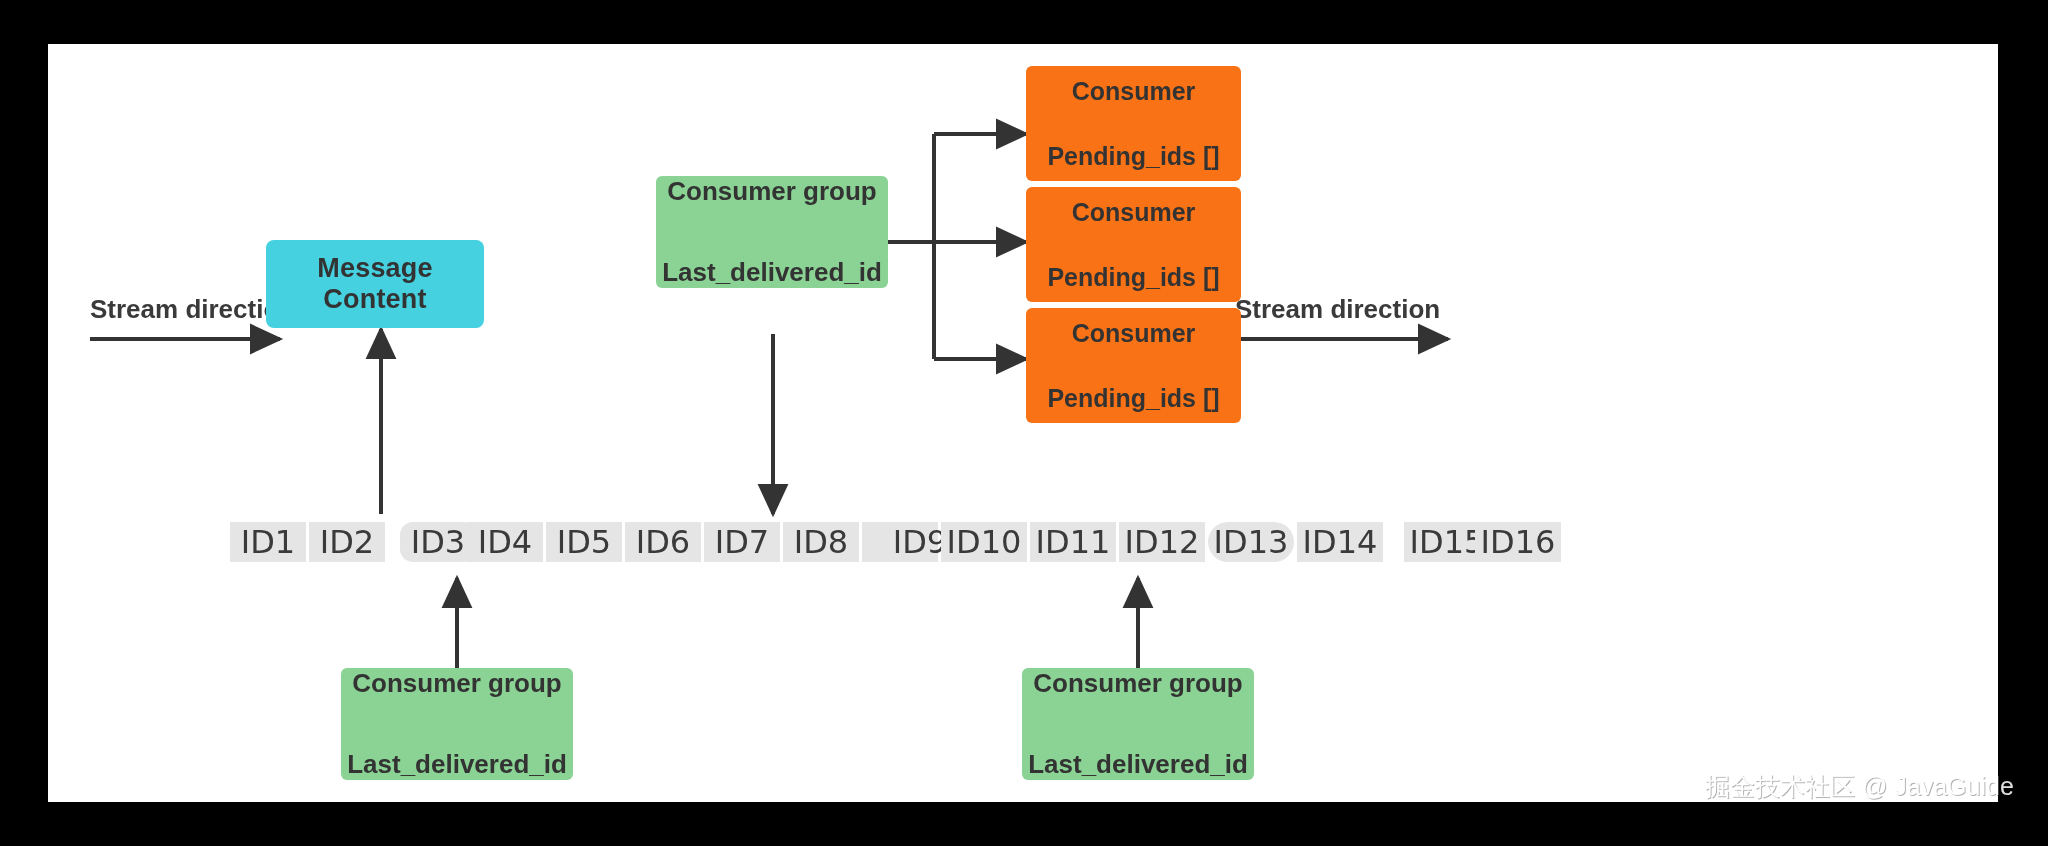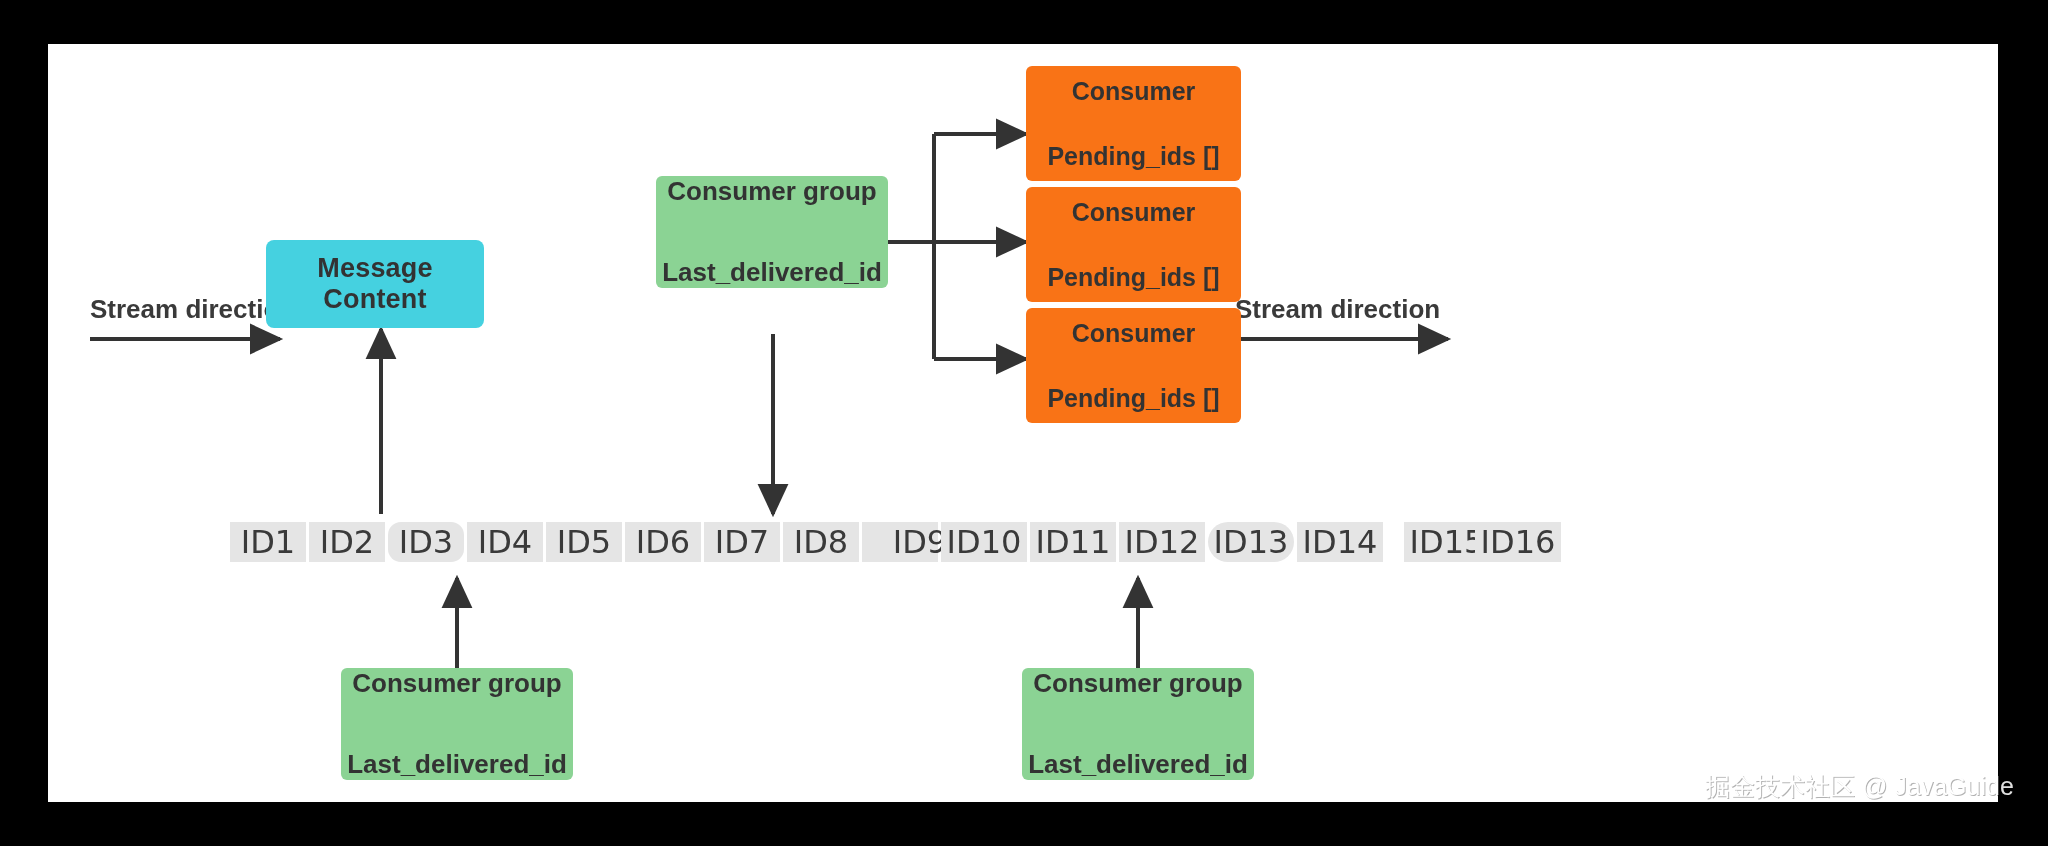--- a/index.html
+++ b/index.html
@@ -188,21 +188,21 @@
       <span class="line2">Pending_ids []</span>
     </div>
 
     <div class="node consumer-box" style="left:978px; top:264px; width:215px; height:115px;">
       <span class="line1">Consumer</span>
       <span class="line2">Pending_ids []</span>
     </div>
 
     <div class="id-cell" style="left:182px; width:76px;">ID1</div>
     <div class="id-cell" style="left:261px; width:76px;">ID2</div>
-    <div class="id-cell" style="left:340px; width:76px;border-radius:13px;">ID3</div>
+    <div class="id-cell" style="left:352px; width:76px;border-radius:13px;">ID3</div>
     <div class="id-cell" style="left:419px; width:76px;">ID4</div>
     <div class="id-cell" style="left:498px; width:76px;">ID5</div>
     <div class="id-cell" style="left:577px; width:76px;">ID6</div>
     <div class="id-cell" style="left:656px; width:76px;">ID7</div>
     <div class="id-cell" style="left:735px; width:76px;">ID8</div>
     <div class="id-cell" style="left:814px; width:76px;padding-left:40px;">ID9</div>
     <div class="id-cell" style="left:893px; width:86px;">ID10</div>
     <div class="id-cell" style="left:982px; width:86px;">ID11</div>
     <div class="id-cell" style="left:1071px; width:86px;">ID12</div>
     <div class="id-cell" style="left:1160px; width:86px;border-radius:24px;">ID13</div>

